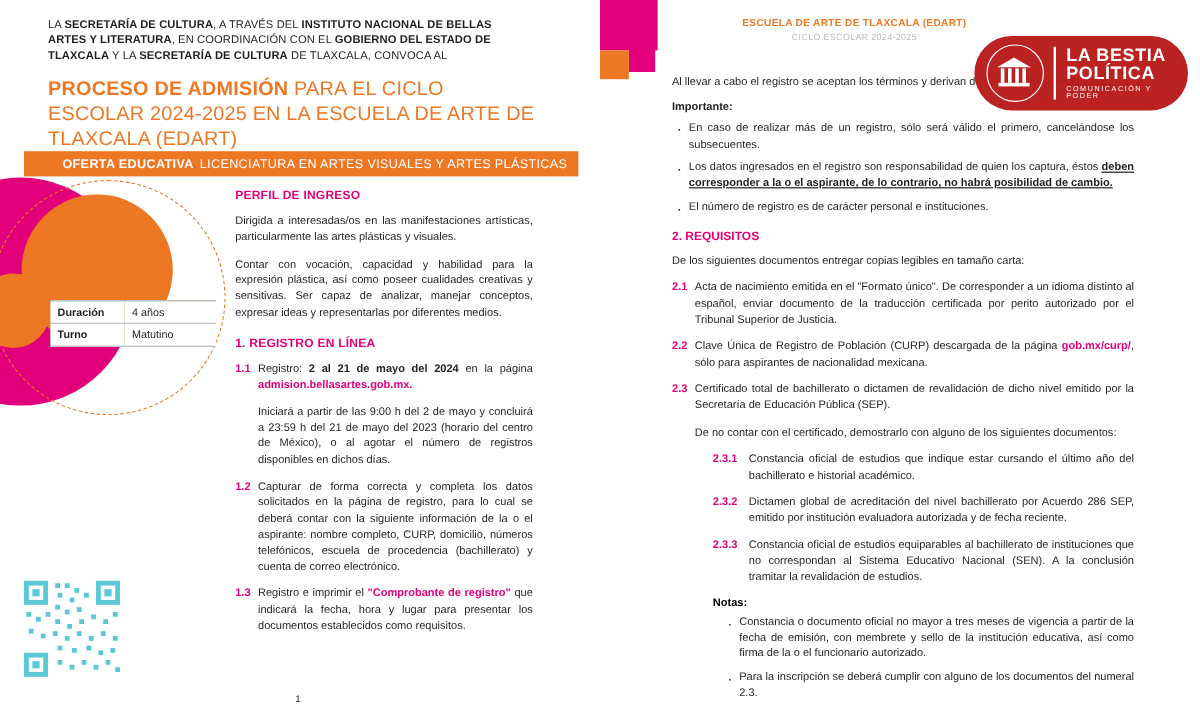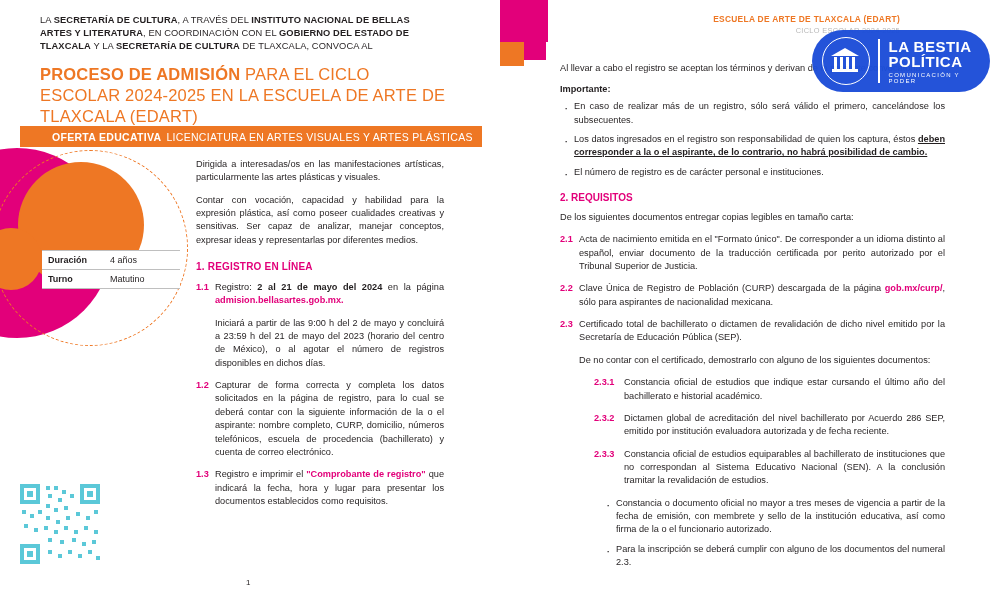--- a/index.html
+++ b/index.html
@@ -193,23 +193,23 @@
 
   
   .right-page {
     position: absolute;
     left: 500px; top: 0;
     width: 500px; height: 600px;
     overflow: hidden;
   }
   .head-school {
     position: absolute;
-    left: 560px; top: 14px;
+    left: 542px; top: 14px;
     width: 340px;
-    text-align: right;
+    text-align: center;
   }
   .head-school .l1 {
     color: #ee7724;
     font-weight: bold;
     font-size: 8.4px;
     letter-spacing: 0.3px;
   }
   .head-school .l2 {
     color: #b8b8b8;
     font-size: 7.4px;
@@ -256,21 +256,21 @@
     margin: 13px 0 8px 0;
   }
   .sub-list { margin-left: 34px; }
   .note-h { font-weight: bold; font-size: 9.2px; margin: 8px 0 5px 0; }
 
   
   .badge {
     position: absolute;
     left: 812px; top: 30px;
     width: 178px; height: 62px;
-    background: #1d4ed8;
+    background: #b91c1c;
     border-radius: 31px;
     display: flex;
     align-items: center;
     padding-left: 10px;
     opacity: 0.97;
   }
   .badge .emblem {
     width: 48px; height: 48px;
     border-radius: 50%;
     border: 1.6px solid #ffffff;
@@ -376,20 +376,21 @@
         <rect x="30" y="68" width="4" height="4"></rect>
           <rect x="40" y="72" width="4" height="4"></rect>
           <rect x="50" y="68" width="4" height="4"></rect>
         <rect x="60" y="72" width="4" height="4"></rect>
           <rect x="70" y="68" width="4" height="4"></rect>
           <rect x="78" y="74" width="4" height="4"></rect>
       </g>
     </svg>
 
     <div class="right-col">
+      <div class="perfil-h">PERFIL DE INGRESO</div>
       <p class="body-p">Dirigida a interesadas/os en las manifestaciones artísticas, particularmente las artes plásticas y visuales.</p>
       <p class="body-p">Contar con vocación, capacidad y habilidad para la expresión plástica, así como poseer cualidades creativas y sensitivas. Ser capaz de analizar, manejar conceptos, expresar ideas y representarlas por diferentes medios.</p>
 
       <div class="sec-h">1. REGISTRO EN LÍNEA</div>
 
       <div class="num-item">
         <div class="num">1.1</div>
         <div class="txt">
           <span>Registro: </span><b>2 al 21 de mayo del 2024</b><span> en la página </span><span class="link">admision.bellasartes.gob.mx.</span>
         </div>
@@ -470,20 +471,21 @@
       </div>
       <div class="num-item">
         <div class="num" style="width:30px;flex:0 0 30px;">2.3.2</div>
         <div class="txt">Dictamen global de acreditación del nivel bachillerato por Acuerdo 286 SEP, emitido por institución evaluadora autorizada y de fecha reciente.</div>
       </div>
       <div class="num-item">
         <div class="num" style="width:30px;flex:0 0 30px;">2.3.3</div>
         <div class="txt">Constancia oficial de estudios equiparables al bachillerato de instituciones que no correspondan al Sistema Educativo Nacional (SEN). A la conclusión tramitar la revalidación de estudios.</div>
       </div>
 
+      <div class="note-h">Notas:</div>
       <ul class="bullets" style="margin-left:8px;">
         <li>Constancia o documento oficial no mayor a tres meses de vigencia a partir de la fecha de emisión, con membrete y sello de la institución educativa, así como firma de la o el funcionario autorizado.</li>
         <li>Para la inscripción se deberá cumplir con alguno de los documentos del numeral 2.3.</li>
       </ul>
     </div>
   </div>
 
   <div class="badge">
     <div class="emblem">
       <svg viewBox="0 0 40 40" width="40" height="40">

